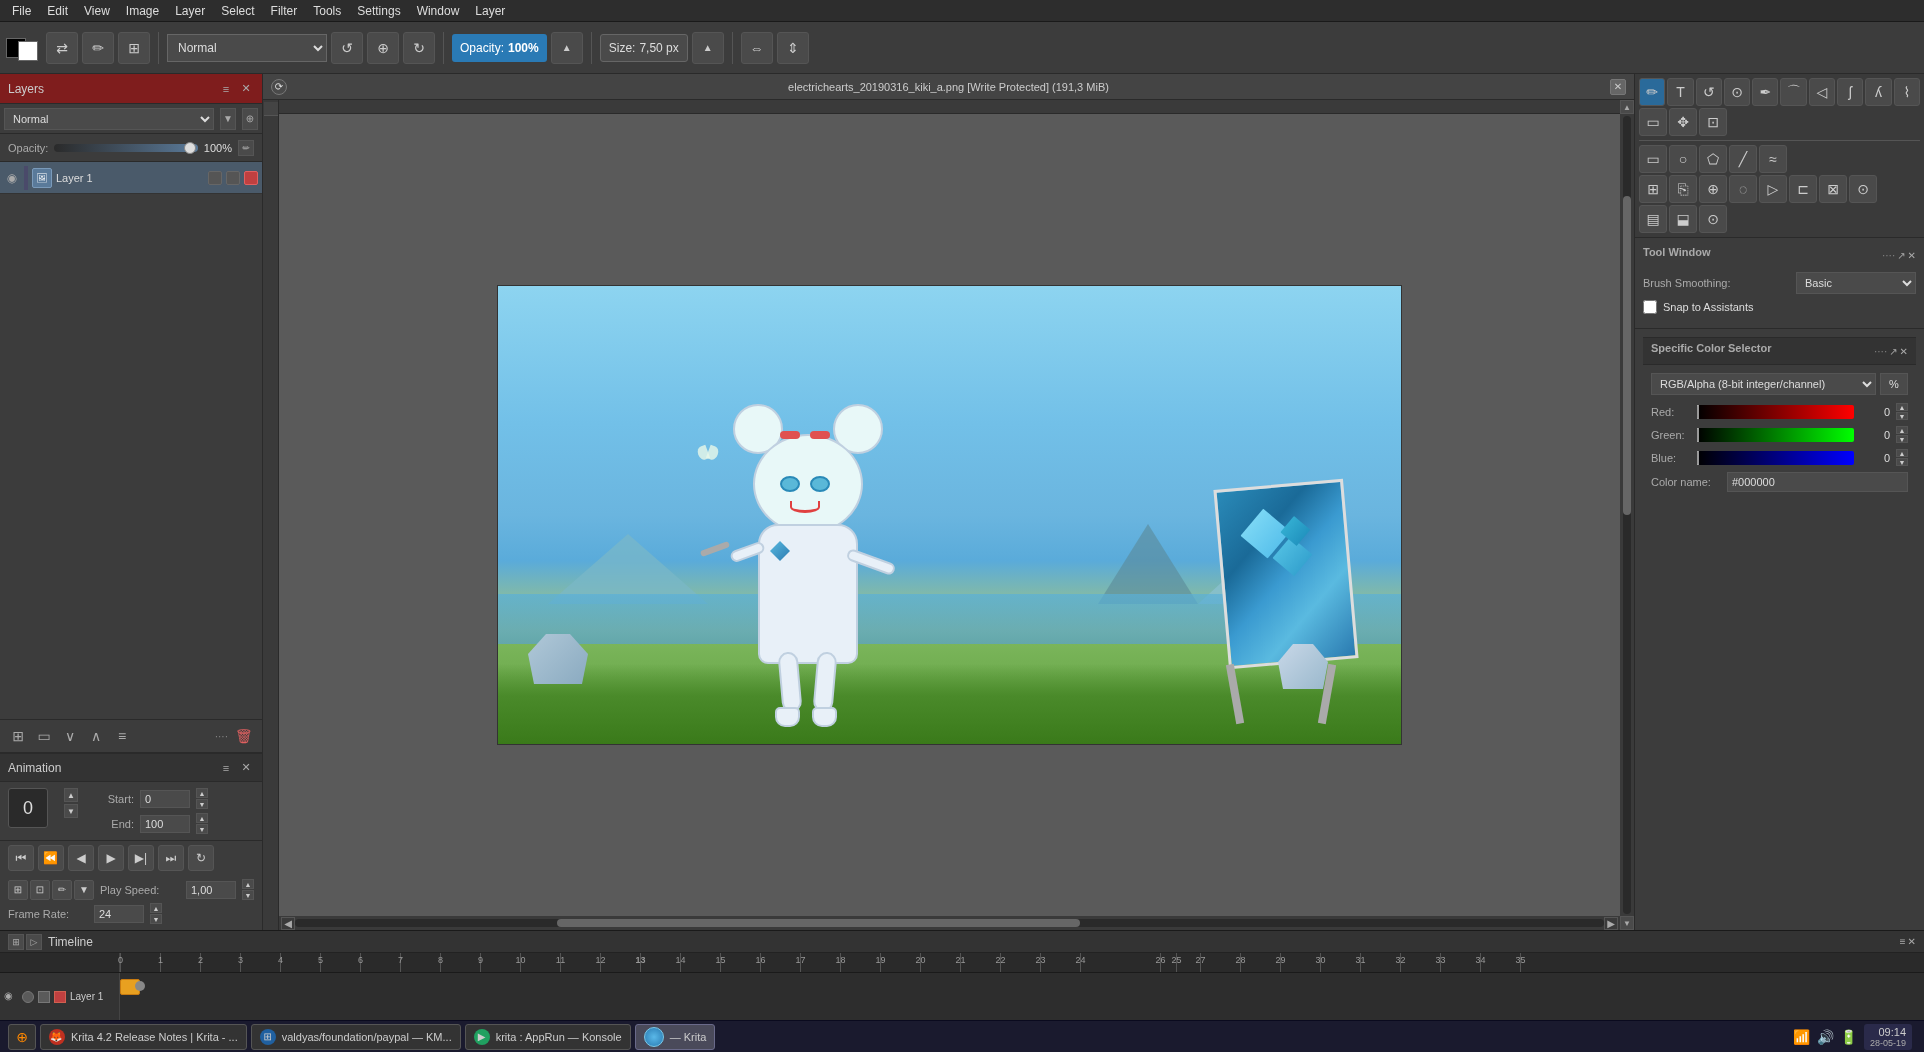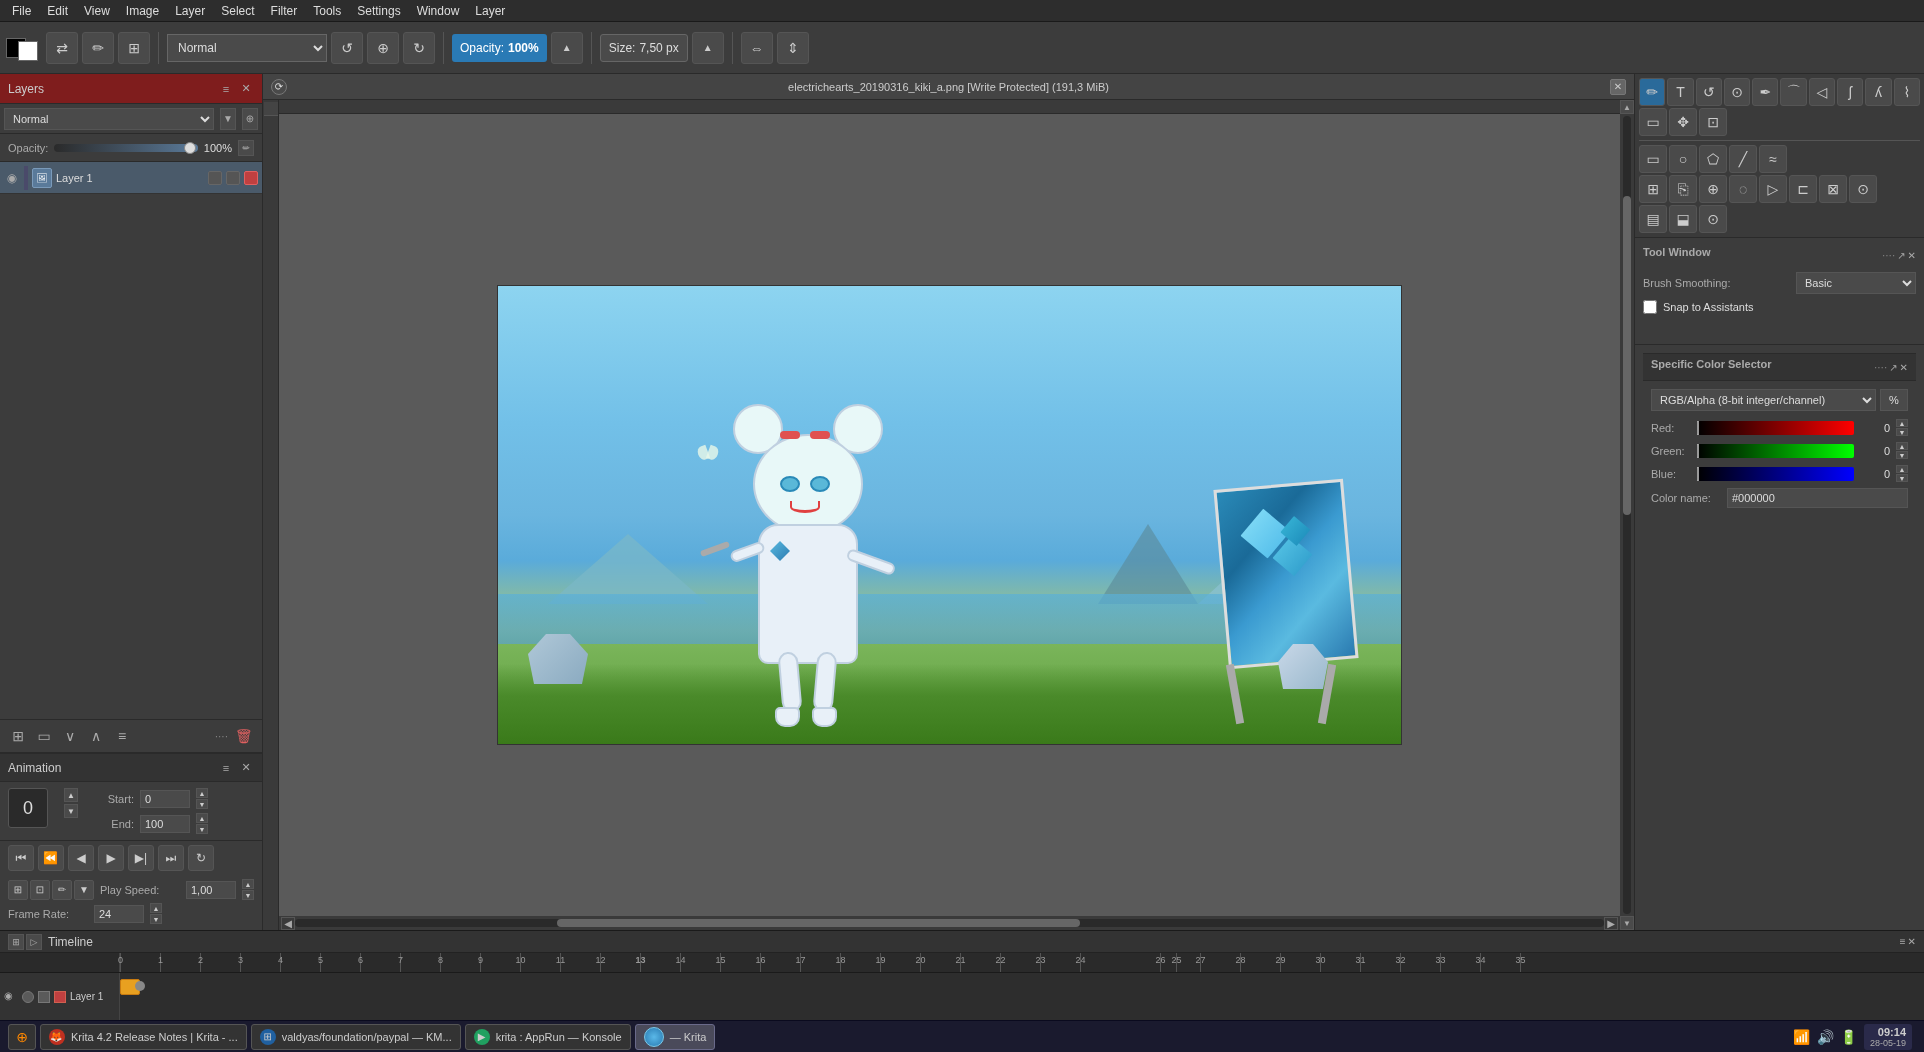--- a/index.html
+++ b/index.html
@@ -688,21 +688,21 @@
       border: 1px solid #555;
       color: #ddd;
       font-size: 11px;
       padding: 0 4px;
       width: 120px;
     }
     .snap-checkbox-row {
       display: flex;
       align-items: center;
       gap: 6px;
-      margin-bottom: 22px;
+      margin-bottom: 6px;
     }
     .snap-checkbox {
       width: 14px;
       height: 14px;
       cursor: pointer;
     }
     .snap-label {
       font-size: 11px;
       color: #ddd;
     }
@@ -836,21 +836,21 @@
       align-items: center;
       gap: 6px;
       padding: 0 4px;
     }
     .sys-icon { font-size: 14px; color: #ccc; cursor: pointer; }
     .clock {
       font-size: 11px;
       color: #ccc;
       text-align: right;
     }
-    .clock-time { font-weight: bold; }
+    .clock-time { font-weight: normal; }
 
     
     #canvas-ruler-v {
       width: 16px;
       background: #333;
       border-right: 1px solid #2a2a2a;
       display: flex;
       flex-direction: column;
       align-items: center;
       padding-top: 2px;

